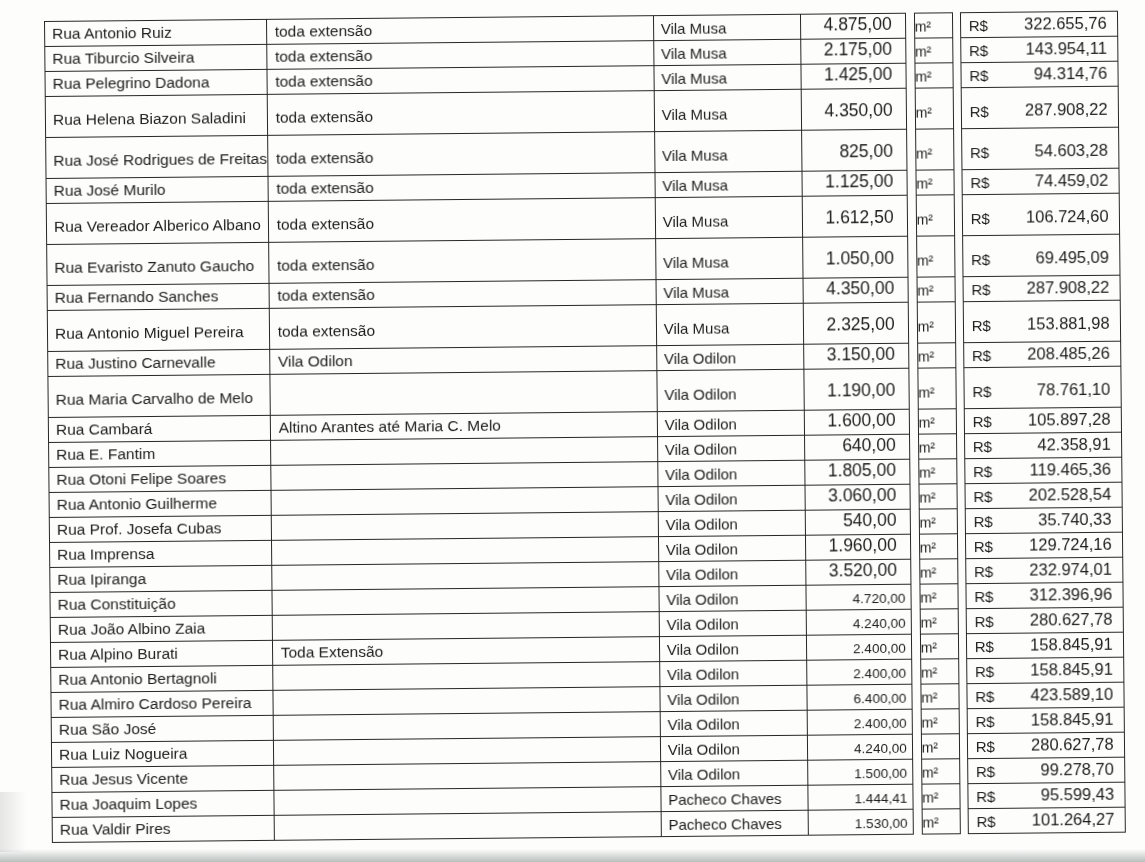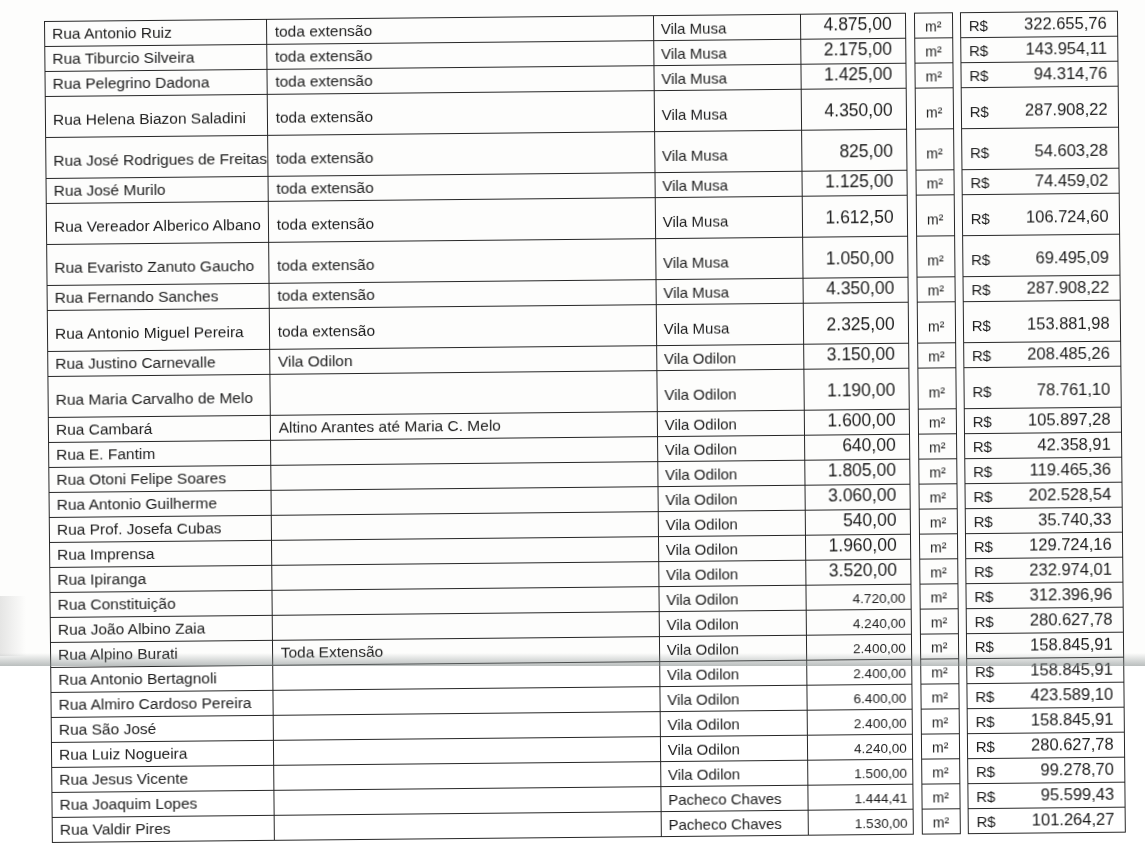--- a/index.html
+++ b/index.html
@@ -2,21 +2,21 @@
 <html><head>
 <meta charset="utf-8">
 <style>
   html,body{
     margin:0;padding:0;
     width:1145px;height:862px;
     background:#ffffff;
     overflow:hidden;
     font-family:"Liberation Sans","DejaVu Sans",sans-serif;
   }
-  .page{position:relative;width:1145px;height:666px;background:#fdfdfc;}
+  .page{position:relative;width:1145px;height:862px;background:#fdfdfc;}
 
   
   .scan{
     position:absolute;left:44px;top:21px;
     display:flex;align-items:flex-start;
     transform:rotate(-0.55deg);
     transform-origin:0 0;
     filter:blur(0.22px);
   }
   table{border-collapse:collapse;table-layout:fixed;}
@@ -33,21 +33,21 @@
   tr.r.tall td{height:41px;padding-bottom:8px;}
 
   .t-unit{margin-left:8px;}
   .t-money{margin-left:7px;}
 
   .c-street{padding-left:7px;font-size:15.5px;}
   .c-extent{padding-left:8px;font-size:15.5px;}
   .c-district{padding-left:7px;font-size:15px;}
   .c-area{text-align:right;padding-right:13px;font-size:17.5px;}
   .c-area.small{font-size:13.5px;padding-right:5px;}
-  .c-unit{text-align:center;font-size:14px;}
+  .c-unit{font-size:14px;}
   .c-money{position:relative;text-align:right;padding-right:10px;font-size:16.5px;}
   .c-money .cur{position:absolute;left:8px;bottom:3px;font-size:15px;}
   tr.r.tall .c-money .cur{bottom:8px;}
 
   
   .scan-shadow{
     position:absolute;left:0;right:0;bottom:0;height:13px;
     background:linear-gradient(180deg,rgba(160,165,165,0) 0%,rgba(130,138,138,0.55) 100%);
   }
   .edge-smudge{

